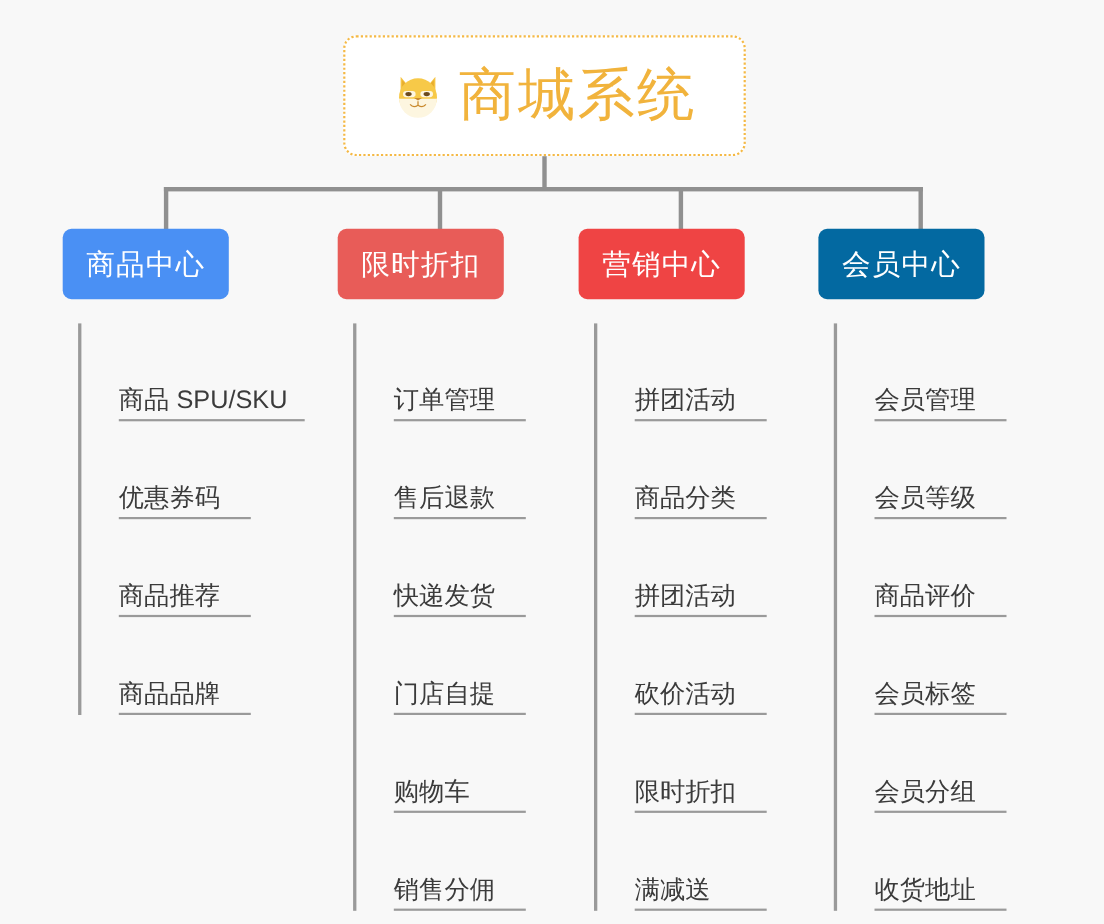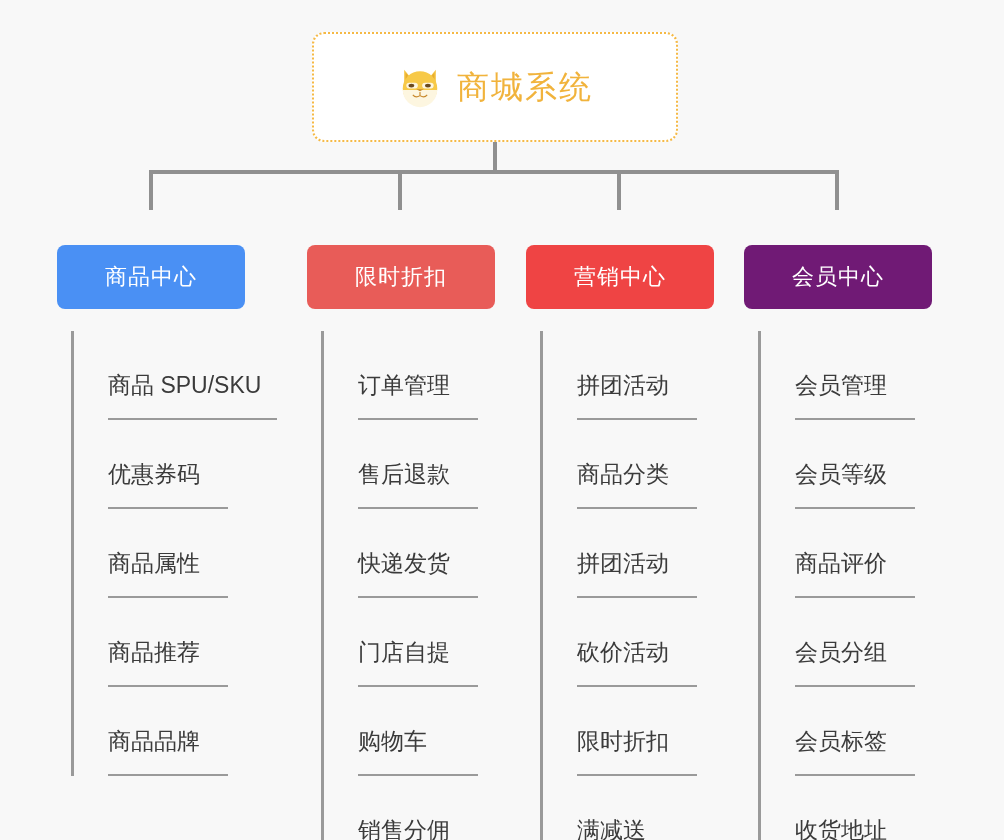--- a/index.html
+++ b/index.html
@@ -36,21 +36,21 @@
   }
 
   .root-icon {
     width: 46px;
     height: 46px;
     flex: 0 0 auto;
     display: block;
   }
 
   .root-title {
-    font-size: 32px;
+    font-size: 52px;
     color: #f1b33c;
     letter-spacing: 2px;
     line-height: 1;
     white-space: nowrap;
   }
 
   
   .conn {
     position: absolute;
     background: #909090;
@@ -59,31 +59,30 @@
   .conn-h { height: 4px; }
 
   
   .column {
     position: absolute;
     top: 208px;
     width: 220px;
   }
 
   .cat-box {
-    width: 188px;
+    width: 151px;
     height: 64px;
     border-radius: 8px;
     display: flex;
     align-items: center;
     justify-content: center;
     color: #ffffff;
-    font-size: 22px;
+    font-size: 26px;
     letter-spacing: 1px;
     line-height: 1;
-    margin-top: 37px;
   }
 
   
   .children {
     position: relative;
     margin-top: 22px;
     margin-left: 14px;
     padding-left: 0;
     border-left: 3px solid #9a9a9a;
   }
@@ -91,21 +90,21 @@
   .leaf {
     position: relative;
     height: 89px;
     display: flex;
     align-items: flex-end;
   }
 
   .leaf-label {
     display: inline-block;
     margin-left: 34px;
-    padding-bottom: 20px;
+    padding-bottom: 5px;
     font-size: 23px;
     color: #3b3b3b;
     line-height: 1.1;
     white-space: nowrap;
     border-bottom: 2px solid #9a9a9a;
     min-width: 120px;
     text-align: left;
   }
 
   
@@ -154,23 +153,20 @@
       <span>商品中心</span>
     </div>
     <div class="children">
       <div class="leaf">
           <span class="leaf-label">商品 SPU/SKU</span>
         </div>
       <div class="leaf">
           <span class="leaf-label">优惠券码</span>
         </div>
       <div class="leaf">
-          <span class="leaf-label">商品属性</span>
-        </div>
-      <div class="leaf">
           <span class="leaf-label">商品推荐</span>
         </div>
       <div class="leaf">
           <span class="leaf-label">商品品牌</span>
         </div>
     </div>
   </div>
 
   <div class="column" style="left:307px;">
     <div class="cat-box" style="background: rgb(232, 92, 88);">
@@ -218,38 +214,38 @@
       <div class="leaf">
           <span class="leaf-label">限时折扣</span>
         </div>
       <div class="leaf">
           <span class="leaf-label">满减送</span>
         </div>
     </div>
   </div>
 
   <div class="column" style="left:744px;">
-    <div class="cat-box" style="background: #701a75;">
+    <div class="cat-box" style="background: #0369a1;">
       <span>会员中心</span>
     </div>
     <div class="children">
       <div class="leaf">
           <span class="leaf-label">会员管理</span>
         </div>
       <div class="leaf">
           <span class="leaf-label">会员等级</span>
         </div>
       <div class="leaf">
           <span class="leaf-label">商品评价</span>
         </div>
       <div class="leaf">
+          <span class="leaf-label">会员标签</span>
+        </div>
+      <div class="leaf">
           <span class="leaf-label">会员分组</span>
         </div>
       <div class="leaf">
-          <span class="leaf-label">会员标签</span>
-        </div>
-      <div class="leaf">
           <span class="leaf-label">收货地址</span>
         </div>
     </div>
   </div>
 
 </div>
 
 </body></html>

